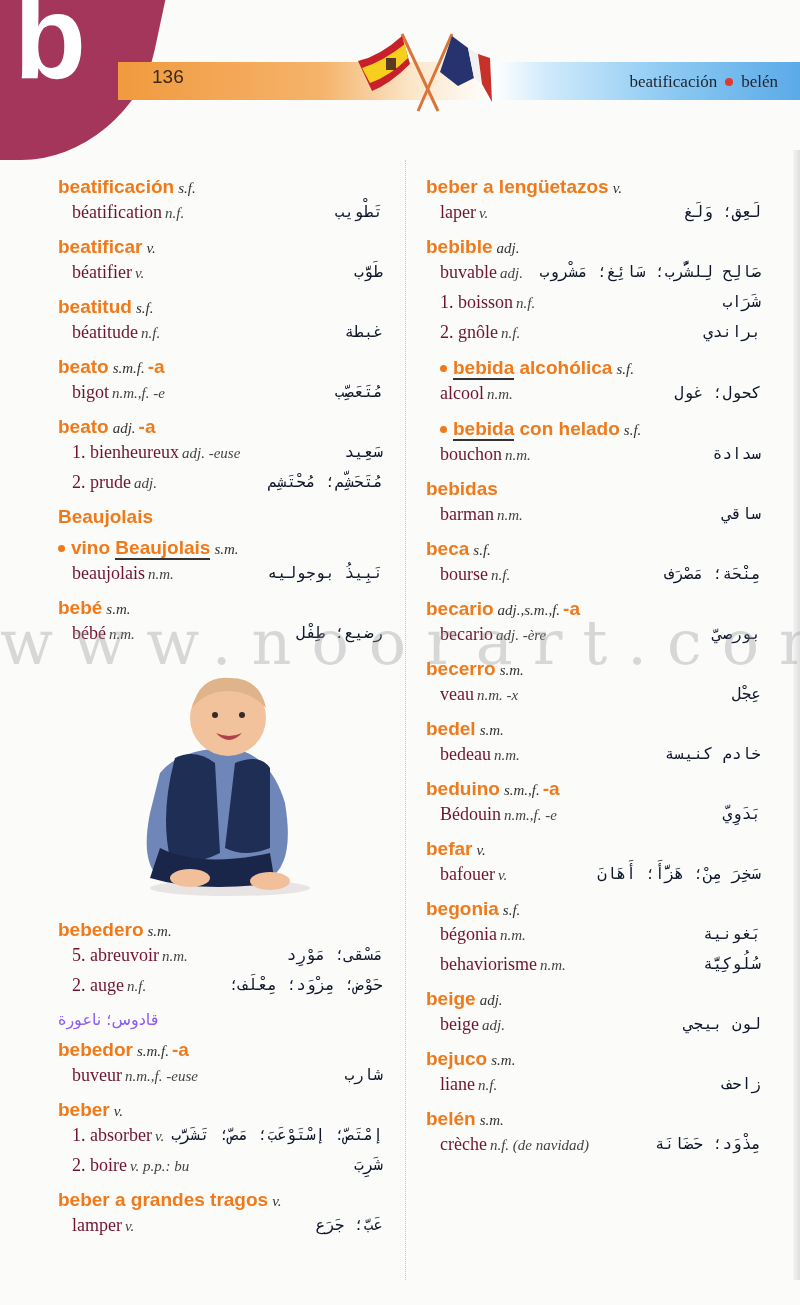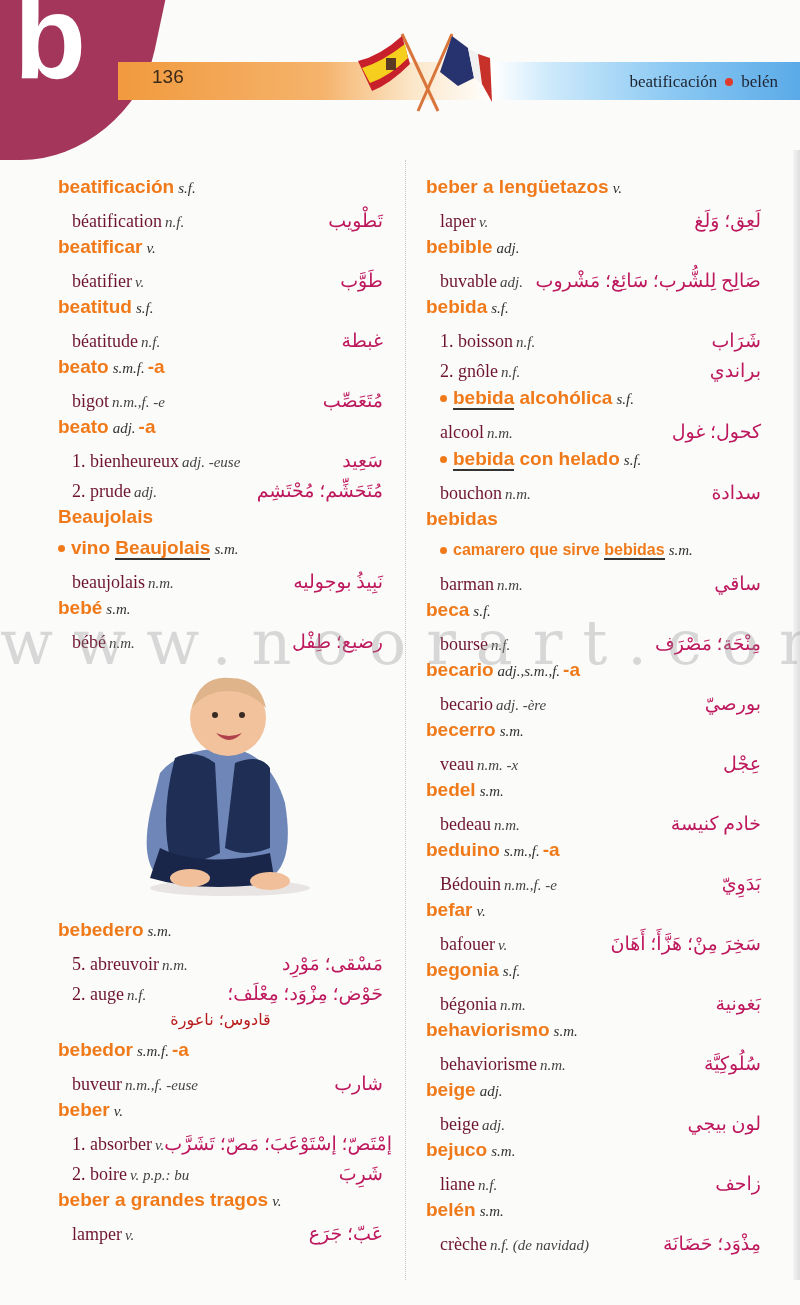--- a/index.html
+++ b/index.html
@@ -55,27 +55,27 @@
   .sub {
     font-family: "Liberation Sans", sans-serif; font-weight: bold; font-size: 19px;
     color: #f07a1a; height: 31px; line-height: 31px; padding-left: 0; white-space: nowrap;
   }
   .sub.small { font-size: 16px; }
   .sub .bullet { display: inline-block; width: 7px; height: 7px; border-radius: 50%; background: #f07a1a; margin-right: 6px; vertical-align: middle; }
   .sub .ul { border-bottom: 2px solid #333; }
   .sub .gram { font-family: "Liberation Serif", serif; font-style: italic; font-weight: normal; font-size: 15px; color: #333; margin-left: 4px; }
 
   .tr {
-    display: flex; justify-content: space-between; align-items: flex-end;
+    display: flex; justify-content: space-between; align-items: flex-start;
     height: 30px; padding-left: 14px; font-size: 18px; color: #6e1430;
   }
   .tr .fr { white-space: nowrap; }
   .tr .gram { font-style: italic; font-size: 15px; color: #444; margin-left: 3px; }
-  .tr .ar { direction: rtl; font-family: Liberation Serif, serif; font-size: 19px; color: #be185d; white-space: nowrap; }
-  .ar-cont { height: 30px; line-height: 30px; text-align: center; direction: rtl; font-family: "DejaVu Sans", sans-serif; font-size: 16px; color: #b91c1c; }
+  .tr .ar { direction: rtl; font-family: Liberation Mono, monospace; font-size: 16px; color: #0f172a; white-space: nowrap; }
+  .ar-cont { height: 30px; line-height: 30px; text-align: left; direction: rtl; font-family: "DejaVu Sans", sans-serif; font-size: 16px; color: #8b5cf6; }
 
   .photo { height: 262px; position: relative; }
   .baby { position: absolute; left: 62px; top: 10px; width: 190px; height: 240px; }
 
   .watermark {
     position: absolute; left: 0; top: 612px; width: 800px; text-align: center;
     font-family: "DejaVu Serif", serif; font-size: 62px; letter-spacing: 20px;
     color: rgba(150,150,150,0.35); pointer-events: none; white-space: nowrap; line-height: 1;
   }
 </style>
@@ -212,42 +212,40 @@
       <span class="fr"><span>laper</span><span class="gram">v.</span></span>
       <span class="ar">لَعِق؛ وَلَغ</span>
     </div>
 
   <div class="hw"><span>bebible</span><span class="gram">adj.</span></div>
   <div class="tr">
       <span class="fr"><span>buvable</span><span class="gram">adj.</span></span>
       <span class="ar">صَالِح لِلشُّرب؛ سَائِغ؛ مَشْروب</span>
     </div>
 
-  <div class="hw"><span>bebida</span><span class="gram">s.f.</span></div>
   <div class="tr">
       <span class="fr"><span>1. boisson</span><span class="gram">n.f.</span></span>
       <span class="ar">شَرَاب</span>
     </div>
   <div class="tr">
       <span class="fr"><span>2. gnôle</span><span class="gram">n.f.</span></span>
       <span class="ar">براندي</span>
     </div>
   <div class="sub" style="padding-left:14px"><span class="bullet"></span><span class="ul">bebida</span><span> alcohólica</span><span class="gram">s.f.</span></div>
   <div class="tr">
       <span class="fr"><span>alcool</span><span class="gram">n.m.</span></span>
       <span class="ar">كحول؛ غول</span>
     </div>
   <div class="sub" style="padding-left:14px"><span class="bullet"></span><span class="ul">bebida</span><span> con helado</span><span class="gram">s.f.</span></div>
   <div class="tr">
       <span class="fr"><span>bouchon</span><span class="gram">n.m.</span></span>
       <span class="ar">سدادة</span>
     </div>
 
   <div class="hw"><span>bebidas</span></div>
-  <div class="sub small" style="padding-left:14px"><span class="bullet"></span><span>camarero que sirve </span><span class="ul">bebidas</span><span class="gram">s.m.</span></div>
   <div class="tr">
       <span class="fr"><span>barman</span><span class="gram">n.m.</span></span>
       <span class="ar">ساقي</span>
     </div>
 
   <div class="hw"><span>beca</span><span class="gram">s.f.</span></div>
   <div class="tr">
       <span class="fr"><span>bourse</span><span class="gram">n.f.</span></span>
       <span class="ar">مِنْحَة؛ مَصْرَف</span>
     </div>
@@ -281,21 +279,20 @@
       <span class="fr"><span>bafouer</span><span class="gram">v.</span></span>
       <span class="ar">سَخِرَ مِنْ؛ هَزَّأَ؛ أَهَانَ</span>
     </div>
 
   <div class="hw"><span>begonia</span><span class="gram">s.f.</span></div>
   <div class="tr">
       <span class="fr"><span>bégonia</span><span class="gram">n.m.</span></span>
       <span class="ar">بَغونية</span>
     </div>
 
-  <div class="hw"><span>behaviorismo</span><span class="gram">s.m.</span></div>
   <div class="tr">
       <span class="fr"><span>behaviorisme</span><span class="gram">n.m.</span></span>
       <span class="ar">سُلُوكِيَّة</span>
     </div>
 
   <div class="hw"><span>beige</span><span class="gram">adj.</span></div>
   <div class="tr">
       <span class="fr"><span>beige</span><span class="gram">adj.</span></span>
       <span class="ar">لون بيجي</span>
     </div>

